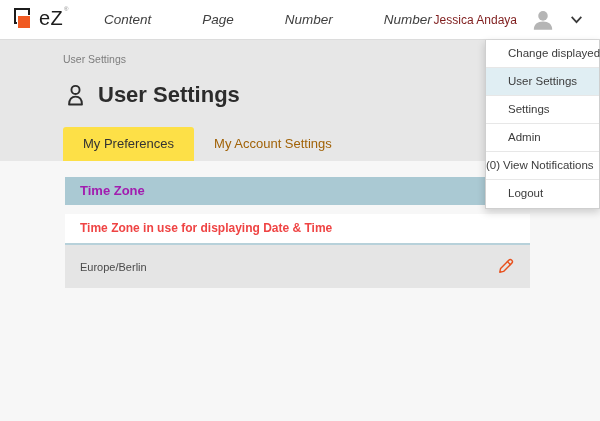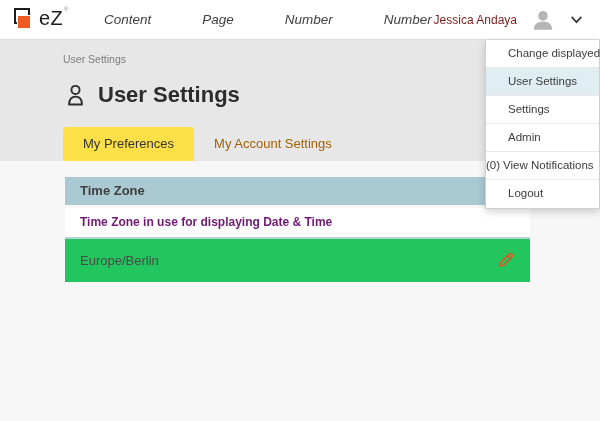--- a/index.html
+++ b/index.html
@@ -39,32 +39,32 @@
   .page-title { margin: 0; font-size: 22px; font-weight: bold; color: #2c2c2c; }
   .tabs { margin-top: 19px; display: flex; }
   .tab { padding: 9px 20px 10px 20px; font-size: 13px; color: #a16207; cursor: pointer; white-space: nowrap; }
   .tab.active { background: #fde047; color: #333333; border-radius: 3px 3px 0 0; }
 
   
   .content { padding: 16px 0 0 65px; }
   .card { width: 465px; margin-bottom: 22px; }
   .sec-header {
     background: #aac9d3; height: 28px; line-height: 28px;
-    padding-left: 15px; font-size: 13px; font-weight: bold; color: #404040;
-    margin-bottom: 3px;
+    padding-left: 15px; font-size: 13px; font-weight: bold; color: #a21caf;
+    margin-bottom: 9px;
   }
   .row-label {
     background: #ffffff; height: 31px; line-height: 29px;
-    padding-left: 15px; font-size: 12px; font-weight: bold; color: #701a75;
+    padding-left: 15px; font-size: 12px; font-weight: bold; color: #ef4444;
     border-bottom: 2px solid #b7d1da;
   }
   .row-value {
-    background: #22c55e; height: 43px;
+    background: #e5e5e5; height: 43px;
     display: flex; align-items: center;
-    padding: 0 14px 0 15px; font-size: 13px; color: #4a4a4a;
+    padding: 0 14px 0 15px; font-size: 11px; color: #4a4a4a;
   }
   .edit-btn { margin-left: auto; width: 20px; height: 20px; background: none; border: none; padding: 0; cursor: pointer; }
   .edit-btn svg { width: 18px; height: 18px; }
 
   
   .user-menu {
     position: absolute; top: 40px; right: 0; width: 115px;
     background: #ffffff; border: 1px solid #cfcfcf; border-top: none;
     box-shadow: 0 3px 8px rgba(0,0,0,0.18); z-index: 10;
   }

